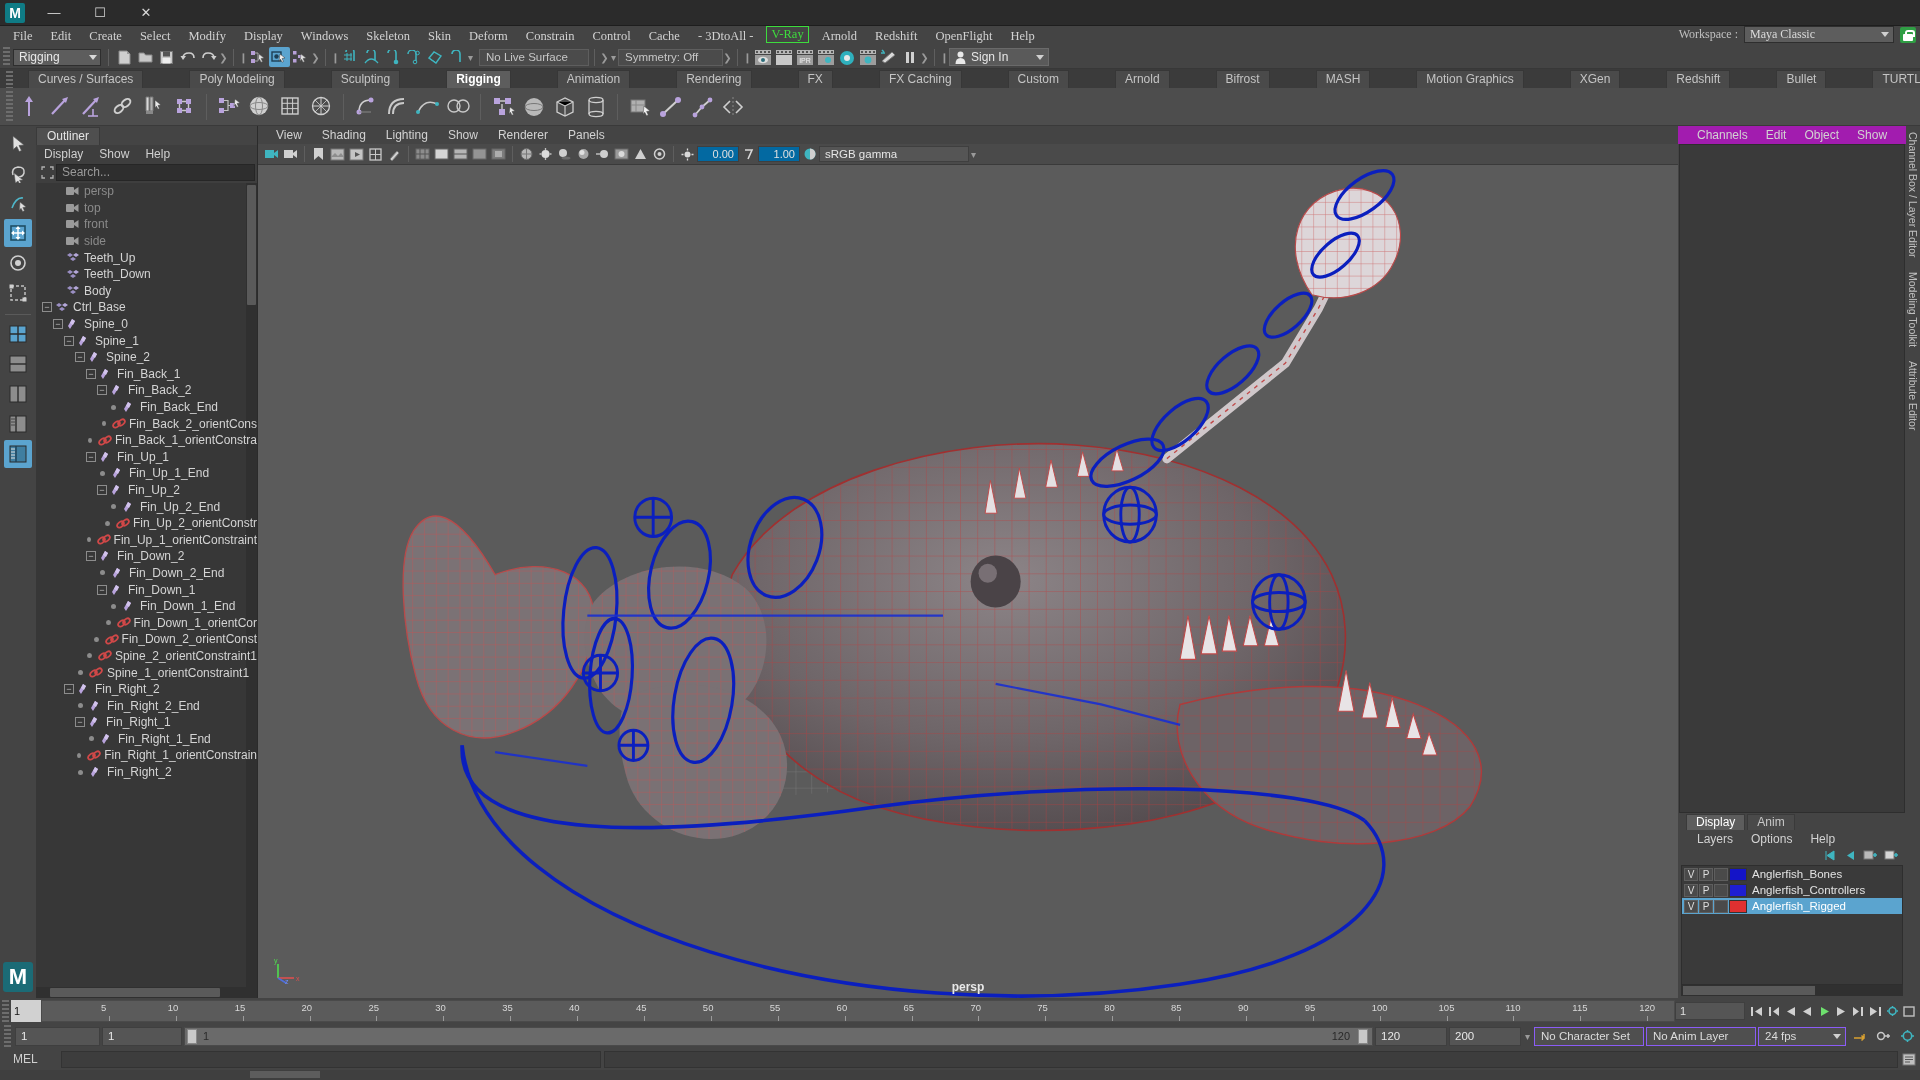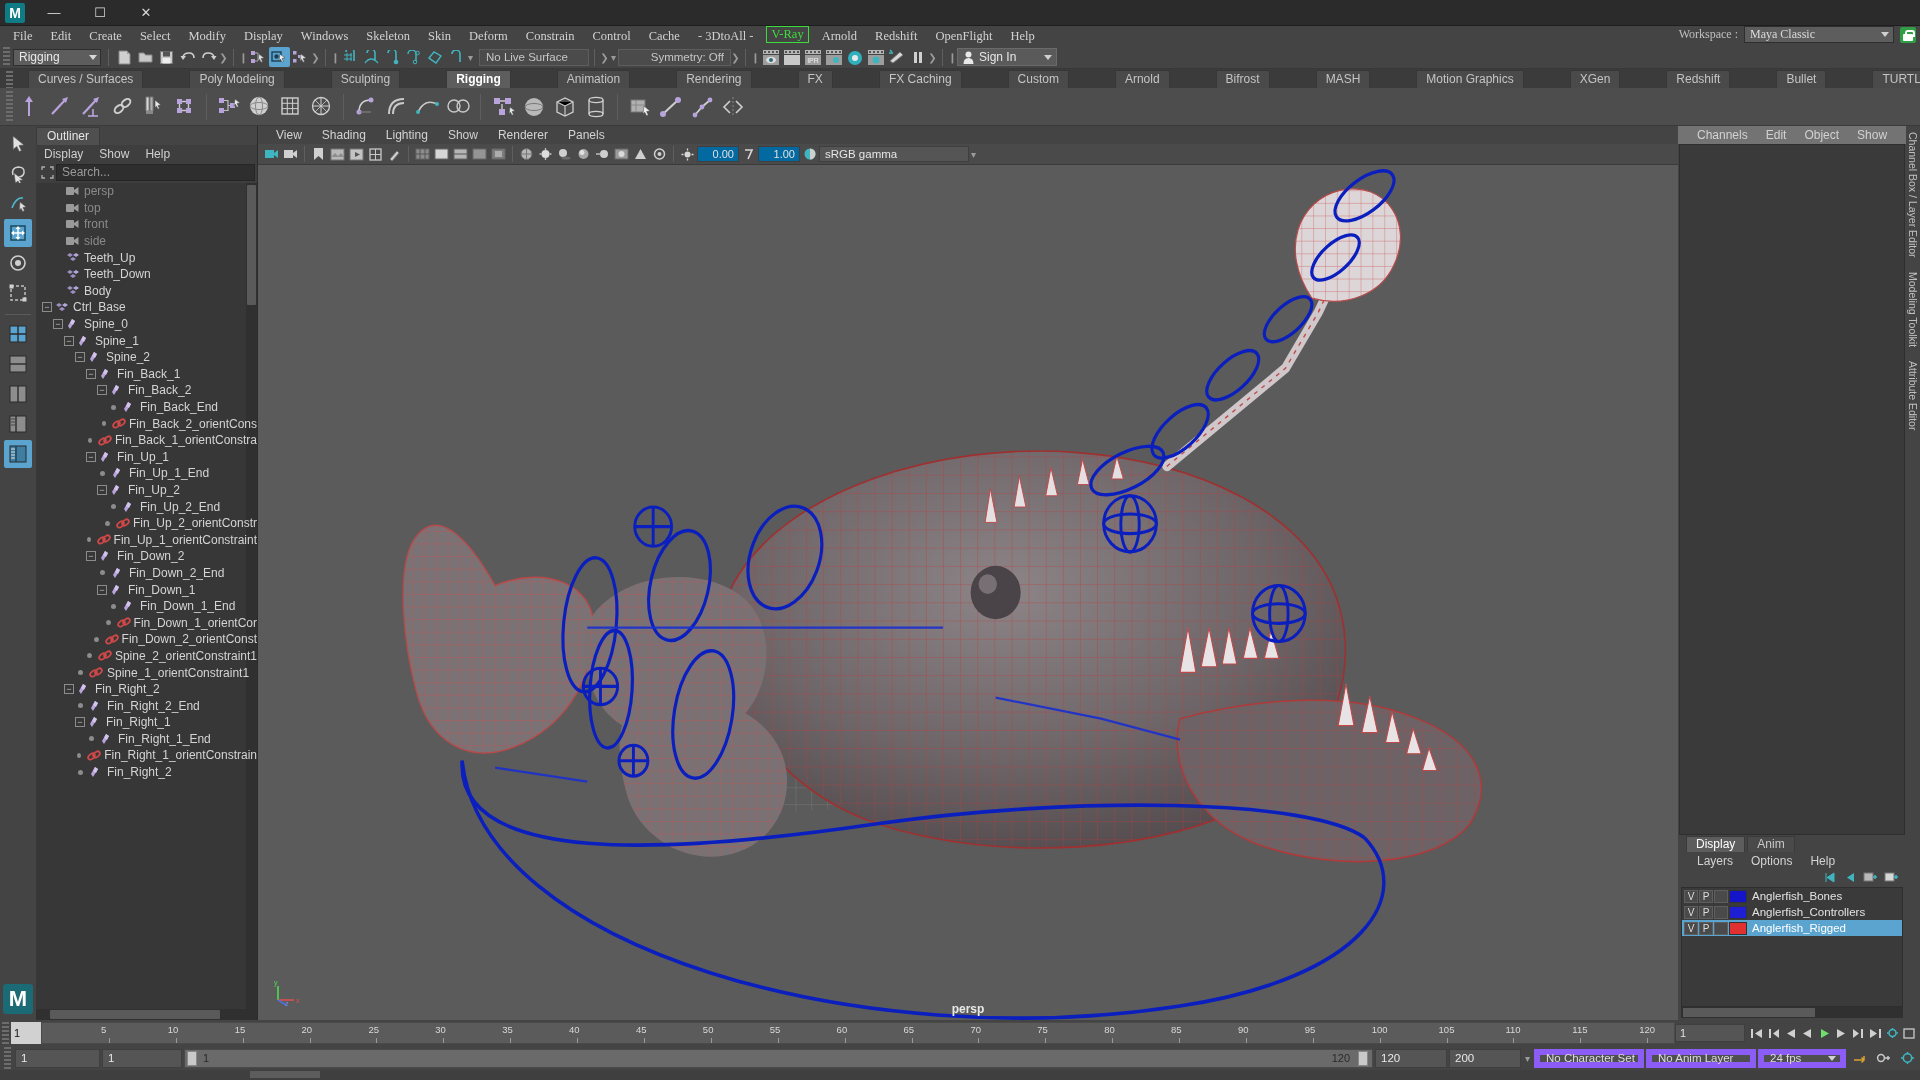--- a/index.html
+++ b/index.html
@@ -142,21 +142,21 @@
   .vsep { width:1px; height:16px; background:#5e5e5e; margin:0 4px; }
   .numfield { width: 42px; height:16px; background:#0369a1; border:1px solid #3f3f3f; font-size:11px; color:#e0e0e0;
               display:flex; align-items:center; justify-content:flex-end; padding-right:4px; }
   .gammafield { width: 150px; height:16px; background:#555; border:1px solid #3f3f3f; font-size:11.5px; color:#e6e6e6;
               display:flex; align-items:center; padding-left:5px; position:relative;}
   .viewport { flex:1; position: relative; background: #5b5b5b; overflow: hidden; }
   .vplabel { position:absolute; bottom: 4px; left:50%; transform: translateX(-50%); font-size:12px; color:#e8e8e8; font-weight:bold;}
 
   
   .rightpanel { width: 228px; background: #444444; display:flex; flex-direction:column; flex:0 0 228px; }
-  .rp-menurow { height: 18px; display:flex; align-items:center; font-size:12px; padding-left:10px; background:#737373;}
+  .rp-menurow { height: 18px; display:flex; align-items:center; font-size:12px; padding-left:10px; background:#a21caf;}
   .rp-menurow span { padding: 0 9px; color: #d2d2d2; }
   .channelbox { flex: 1; background: #3a3a3a; border: 1px solid #2e2e2e; margin: 0 1px; min-height: 0;}
   .rp-tabs { height: 17px; display:flex; align-items:flex-end; background:#444; padding-left:8px;}
   .rp-tab { font-size:12px; color:#c8c8c8; padding:0 9px; height:16px; line-height:15px; background:#4a4a4a; border:1px solid #3a3a3a; border-bottom:none; margin-right:2px;}
   .rp-tab.active { background:#5d5d5d; color:#fff; }
   .rp-menu2 { height: 17px; display:flex; align-items:center; font-size:12px; padding-left:10px;}
   .rp-menu2 span { padding: 0 9px; color: #d2d2d2; }
   .layertoolrow { height: 18px; display:flex; align-items:center; justify-content:flex-end; padding-right:8px; gap:7px;}
   .layerlist { flex: 0 0 120px; background: #3a3a3a; border:1px solid #2e2e2e; margin: 0 3px; overflow:hidden;}
   .lrow { height: 16px; display:flex; align-items:center; font-size:11.5px; padding-left:2px;}
@@ -183,21 +183,21 @@
   .tsb { width:16px; height:18px; display:inline-flex; align-items:center; justify-content:center;}
   .tsfield { width: 70px; height:18px; background:#555; border:1px solid #3f3f3f; font-size:11px; color:#e0e0e0; display:flex; align-items:center; padding-left:4px;}
 
   
   .rangerow { height: 24px; background: #444444; display:flex; align-items:center; flex:0 0 24px; gap:2px; padding:0 2px;}
   .rfield { height: 19px; background:#555; border:1px solid #3f3f3f; font-size:11.5px; color:#e8e8e8; display:flex; align-items:center; padding-left:5px;}
   .rangebar { flex:1; height:19px; background:#6a6a6a; border:1px solid #4a4a4a; position:relative; display:flex; align-items:center;}
   .rangebar .knob { width:10px; height:15px; background:#c9c9c9; border:1px solid #888; margin:0 2px;}
   .rangebar .rlab { font-size:11px; color:#2a2a2a; margin-left:4px;}
   .rangebar .rlabend { position:absolute; right:22px; font-size:11px; color:#2a2a2a;}
-  .cfield { height:19px; background:#4f4f4f; border:6px solid #8b5cf6; font-size:11.5px; color:#dcdcdc; display:flex; align-items:center; padding-left:6px; position:relative;}
+  .cfield { height:19px; background:#4f4f4f; border:1px solid #8b5cf6; font-size:11.5px; color:#dcdcdc; display:flex; align-items:center; padding-left:6px; position:relative;}
 
   
   .cmdrow { height: 22px; background:#444444; display:flex; align-items:center; flex:0 0 22px; gap:3px; padding:0 3px;}
   .mellabel { width:55px; font-size:12px; color:#d0d0d0; padding-left:10px;}
   .cmdinput { flex: 0 0 540px; height:17px; background:#3d3d3d; border:1px solid #333; }
   .cmdoutput { flex:1; height:17px; background:#3d3d3d; border:1px solid #333; }
 
   
   .statusrow { height: 20px; background:#444444; display:flex; align-items:center; flex:0 0 20px; font-size:11.5px; color:#cfcfcf; padding-left:6px;}
 
@@ -351,21 +351,21 @@
           <path d="M3 4 a4 4 0 0 1 8 0 v8" stroke="#3fb5c0" stroke-width="1.6" fill="none"></path>
         </svg>
       </div>
     <span class="carets">▾</span>
     <div class="field" style="width:110px;margin-left:4px;">
         <span>No Live Surface</span>
       </div>
     <div class="tsep"></div>
     <div class="carets">❯</div>
     <span class="carets">▾</span>
-    <div class="field" style="width:113px;justify-content:flex-end;">
+    <div class="field" style="width:105px;">
         <span>Symmetry: Off</span>
       </div>
     <div class="carets">❯</div>
     <div class="tsep"></div>
     <div class="carets">❙</div>
     <div class="tbtn">
         <svg width="18" height="17" viewBox="0 0 18 17">
           <rect x="1" y="1" width="16" height="4" fill="#b6b6b6"></rect>
           <rect x="2" y="2" width="2" height="2" fill="#555"></rect>
           <rect x="6" y="2" width="2" height="2" fill="#555"></rect>
@@ -1665,19 +1665,30 @@
         </svg>
       </div>
     <div class="tsb" style="width:22px">
         <svg width="15" height="14" viewBox="0 0 15 14">
           <circle cx="7.5" cy="7" r="4.2" fill="none" stroke="#3fb5c0" stroke-width="1.6"></circle>
           <path d="M7.5 1v2M7.5 11v2M1 7h2M12 7h2" stroke="#3fb5c0" stroke-width="1.5"></path>
         </svg>
       </div>
   </div>
 
+  <div class="cmdrow">
+    <div class="mellabel">MEL</div>
+    <div class="cmdinput"></div>
+    <div class="cmdoutput"></div>
+    <div class="tsb">
+        <svg width="14" height="13" viewBox="0 0 14 13">
+          <rect x="1" y="1" width="12" height="11" fill="#c0c0c0" stroke="#777"></rect>
+          <path d="M3 4h8M3 6.5h8M3 9h5" stroke="#555"></path>
+        </svg>
+      </div>
+  </div>
 
 
   <div class="bottomhint">
       <div class="bar"></div>
     </div>
 
 </div>
 
 </body></html>

